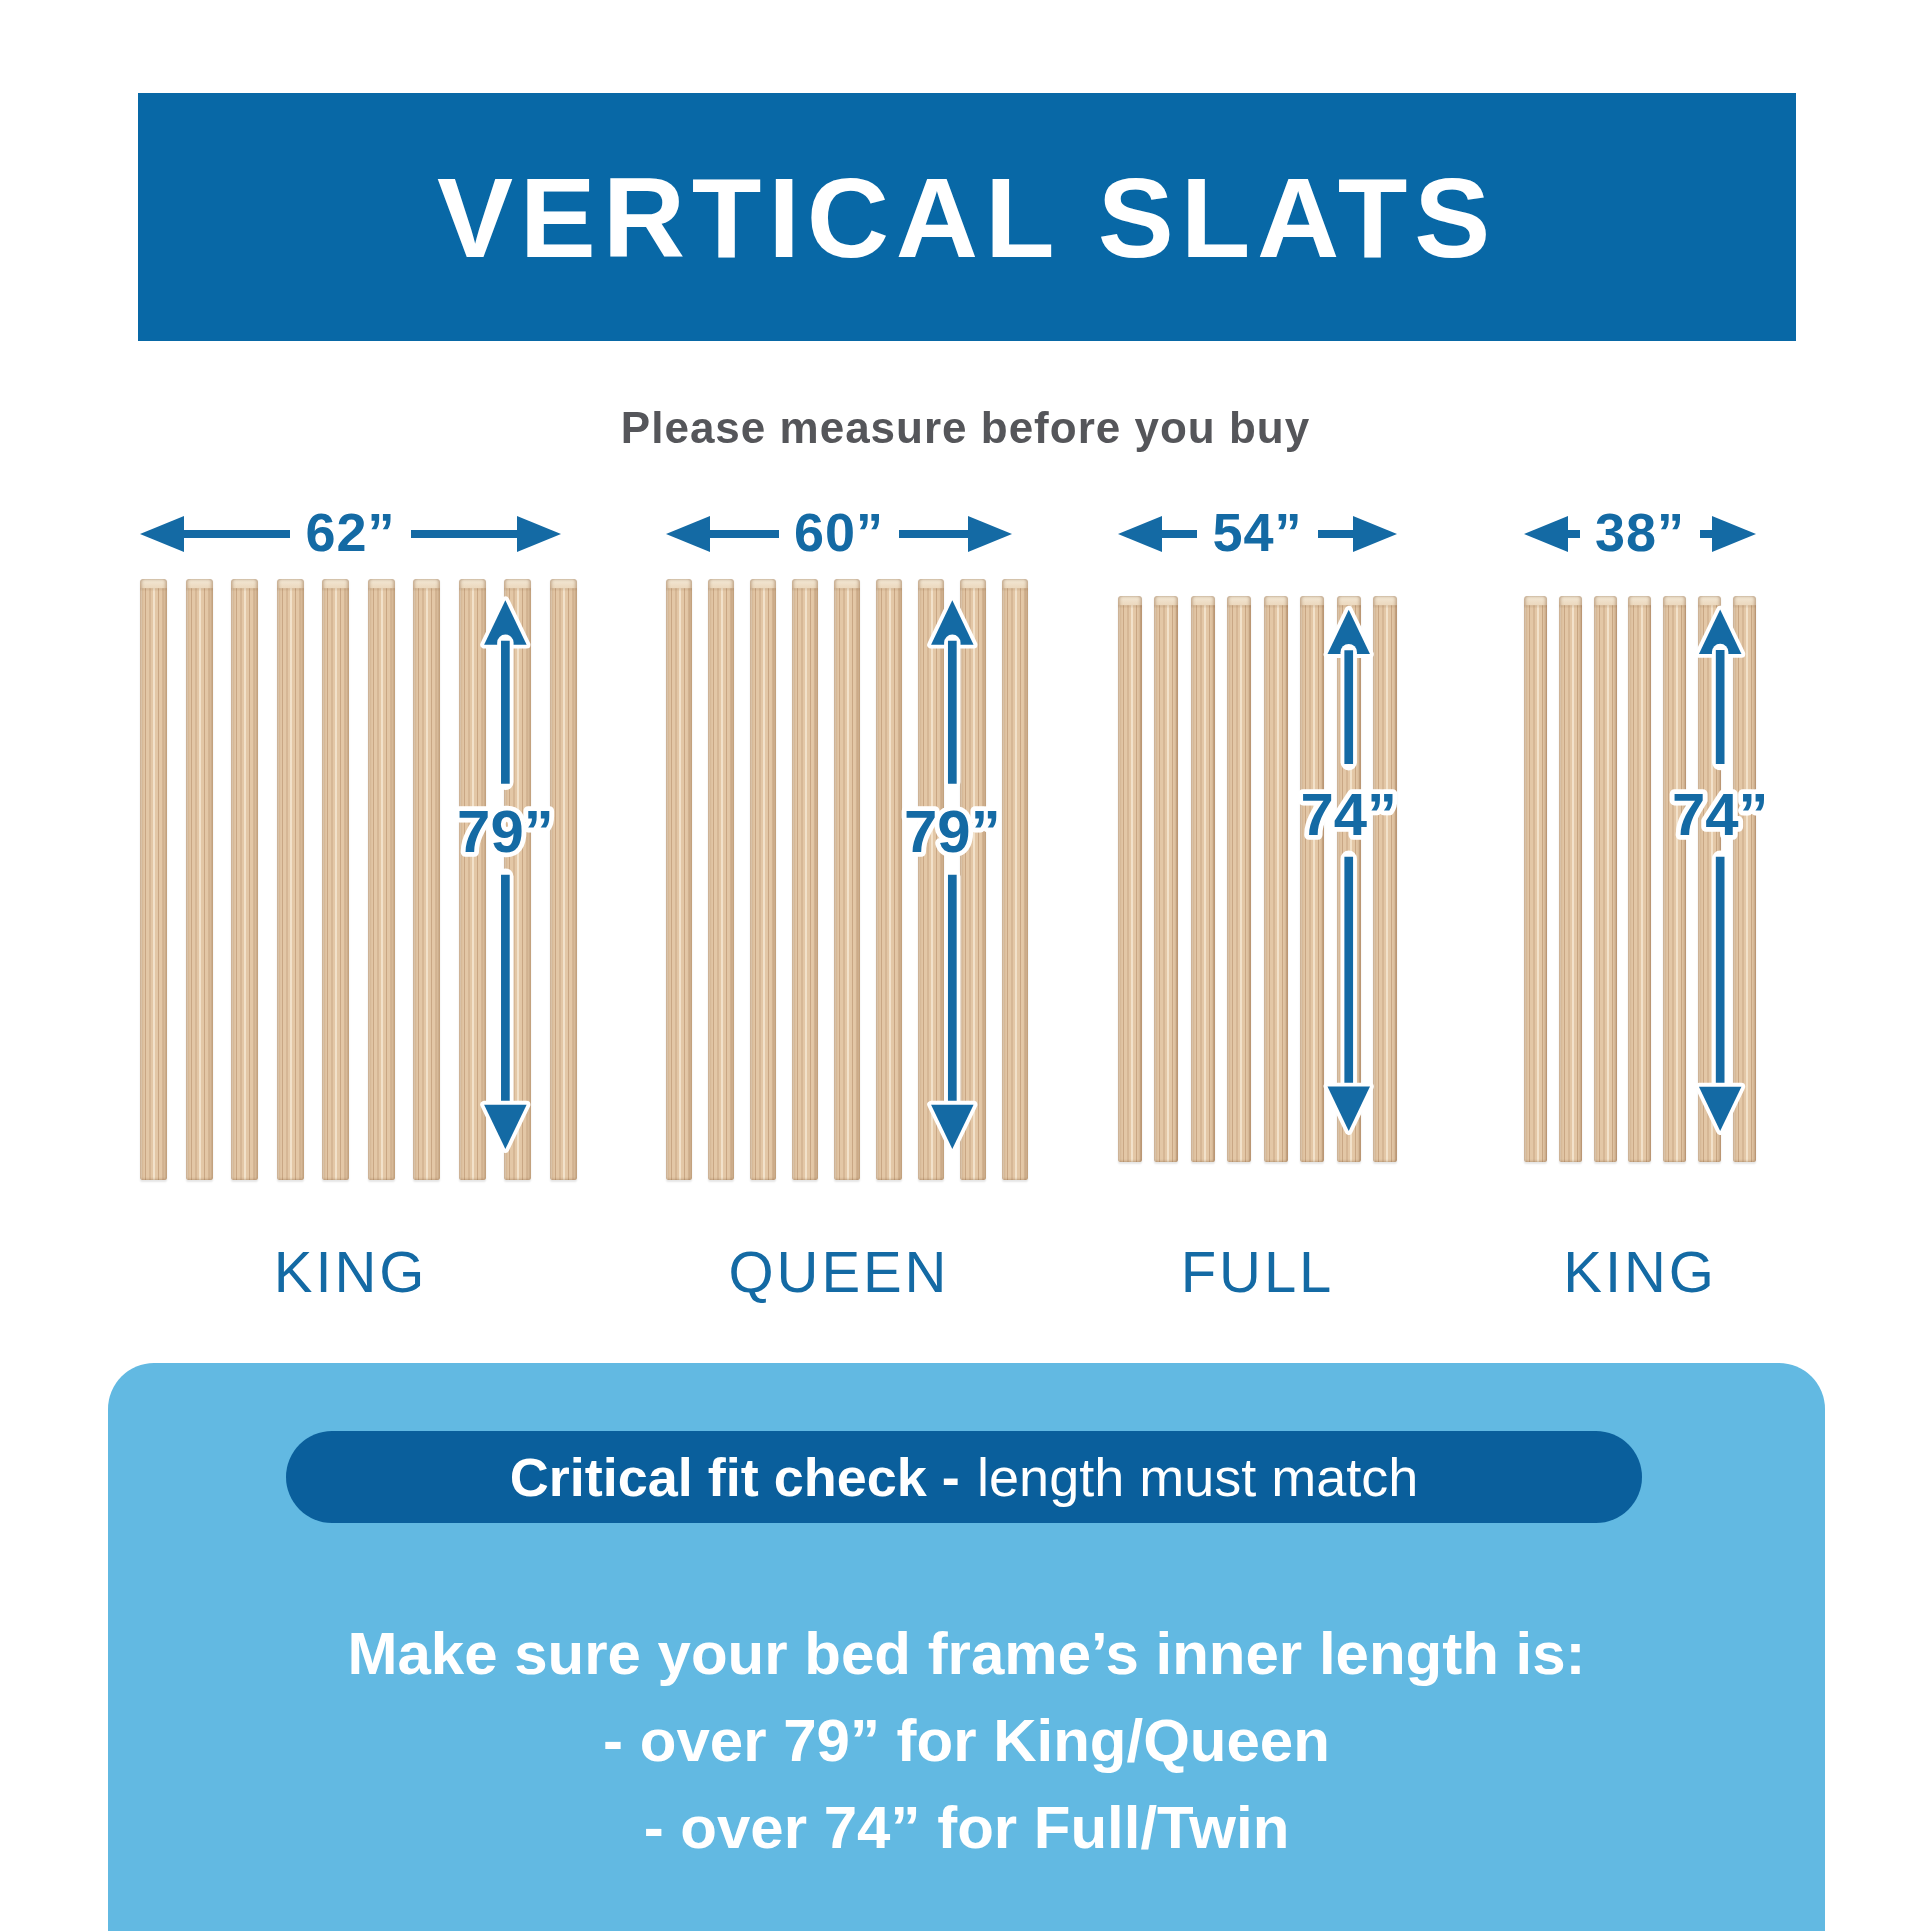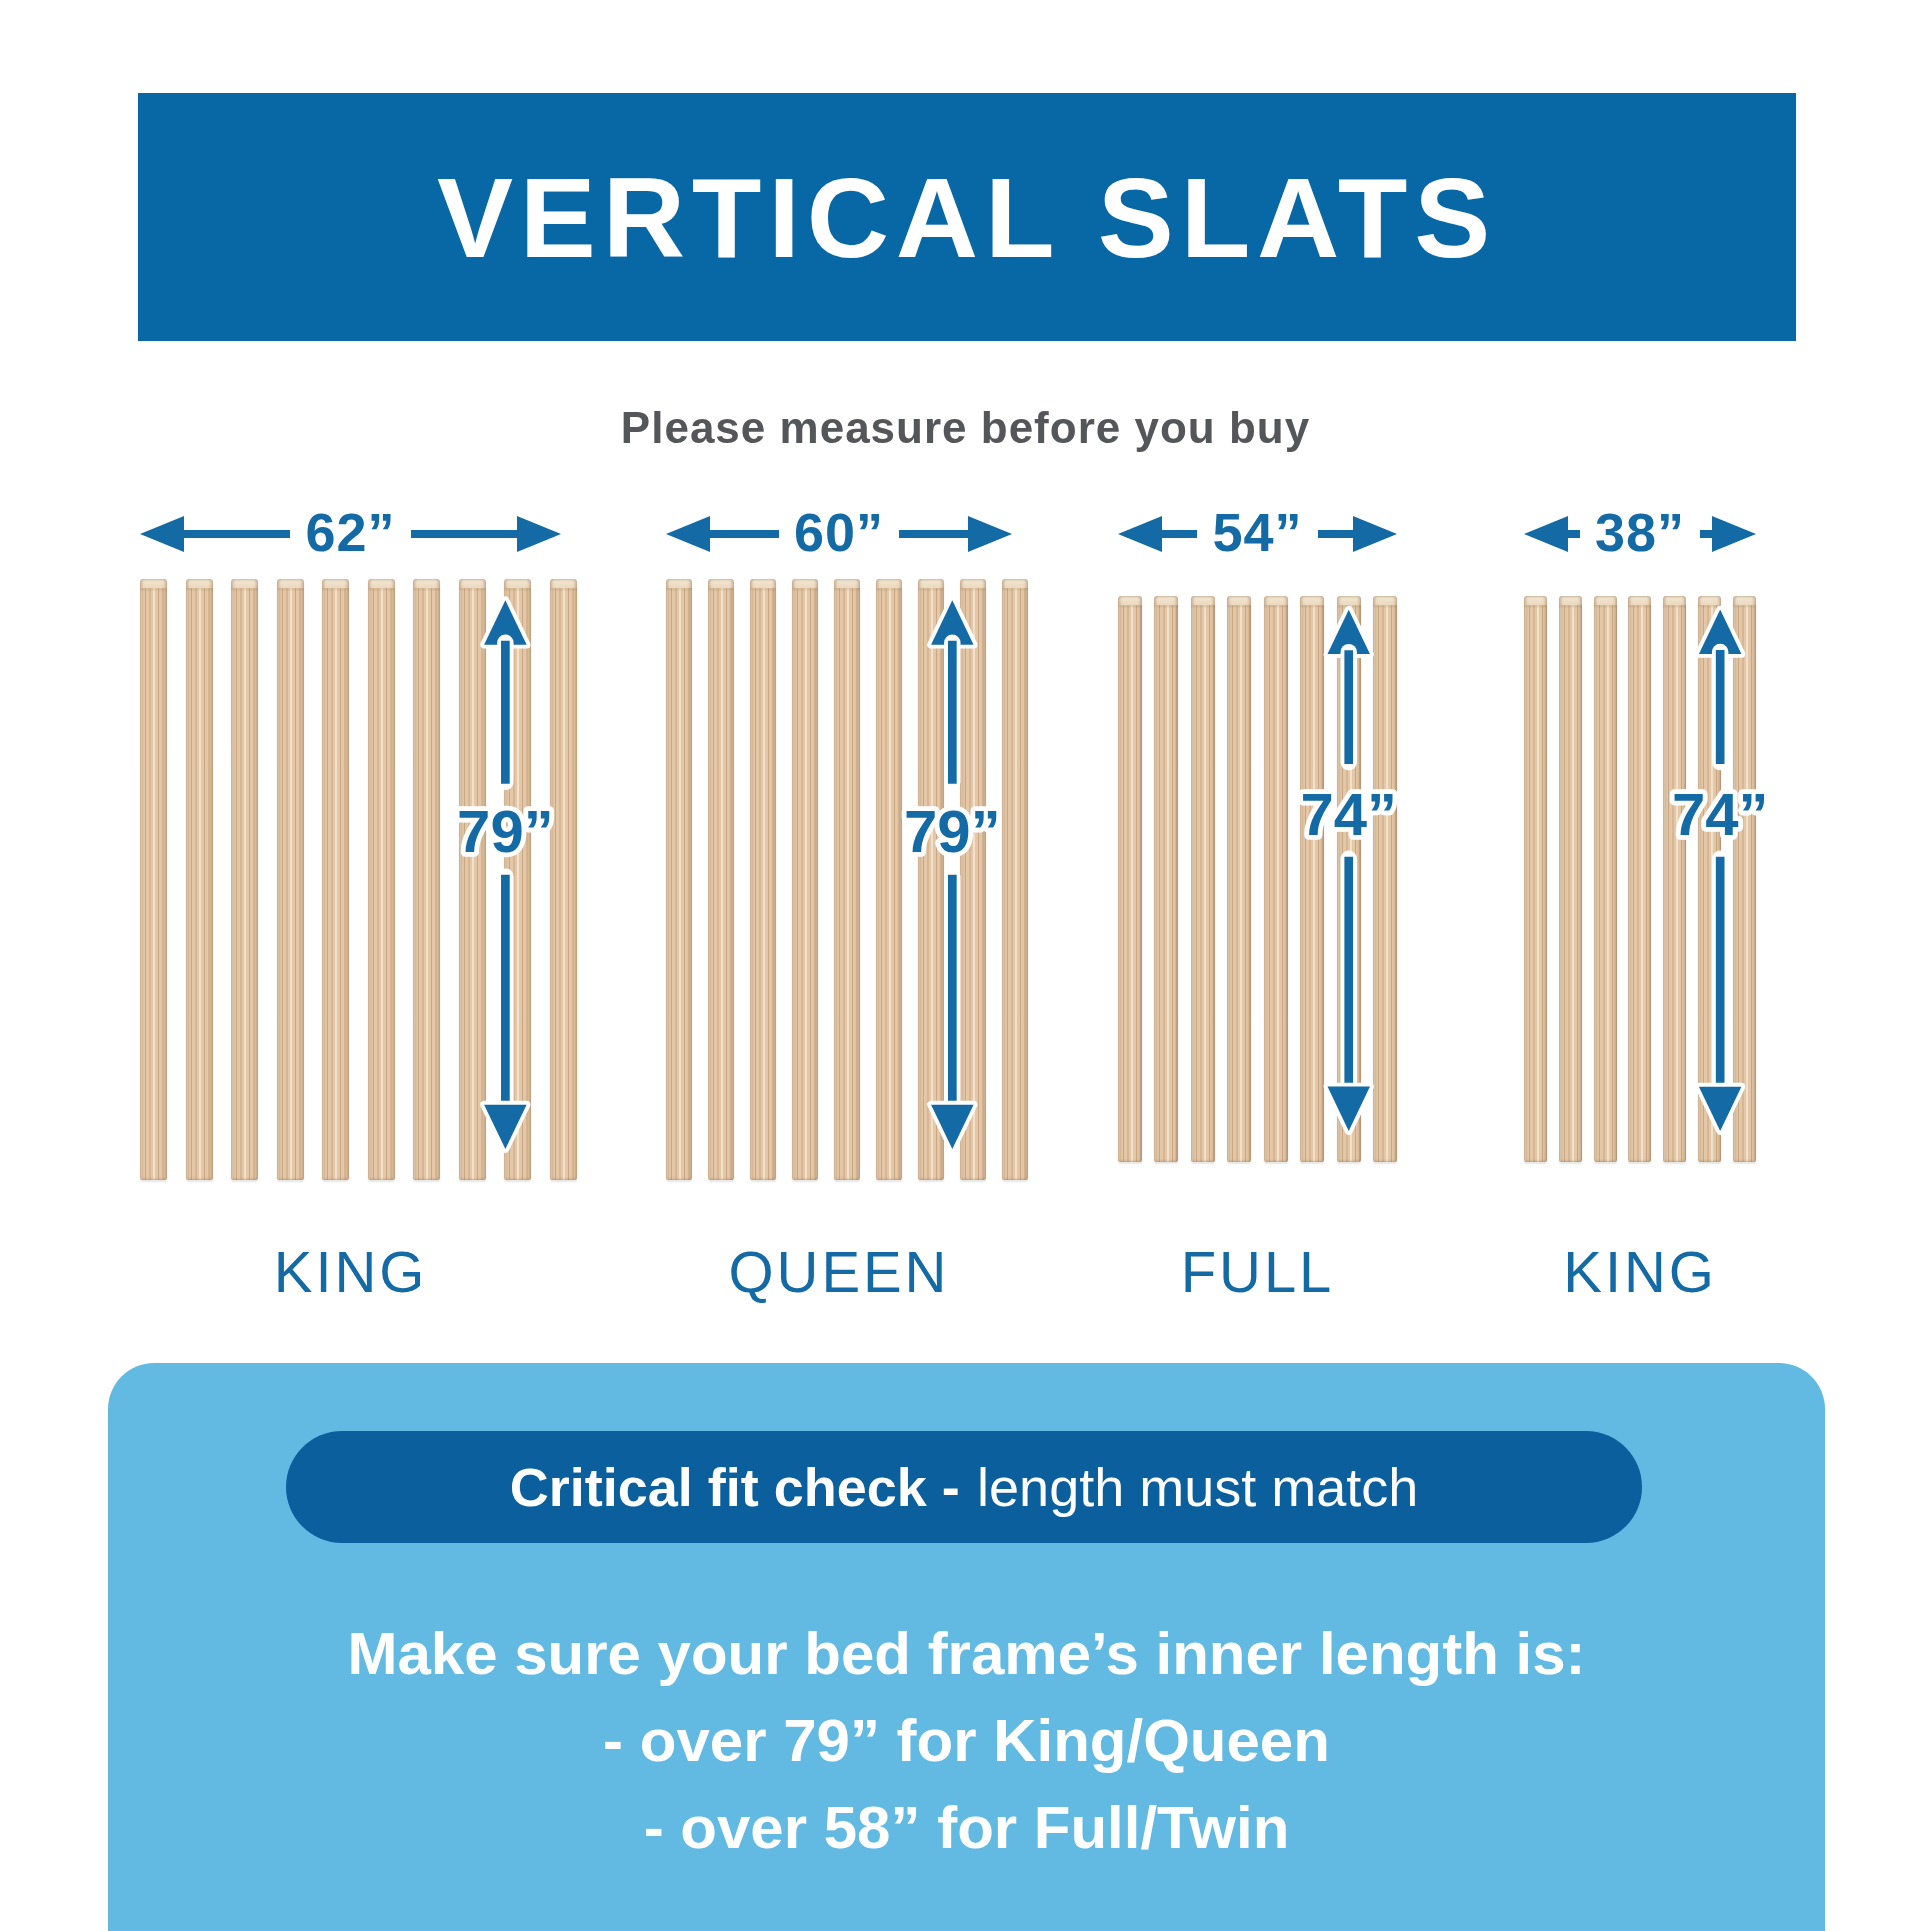--- a/index.html
+++ b/index.html
@@ -93,21 +93,21 @@
     text-align:center;color:var(--accent_blue);
     font-size:58px;font-weight:400;letter-spacing:2.9px;
   }
 
   
   .fit-panel{
     position:absolute;left:108px;top:1363px;width:1717px;height:618px;
     background:var(--panel_blue);border-radius:46px;
   }
   .fit-pill{
-    position:absolute;left:178px;top:68px;width:1356px;height:112px;
+    position:absolute;left:178px;top:68px;width:1356px;height:92px;
     background:var(--pill_blue);border-radius:58px;
     display:flex;align-items:center;justify-content:center;
     color:#ffffff;font-size:54px;
   }
   .pill-bold{font-weight:800;}
   .pill-rest{font-weight:500;margin-left:0.32em;}
   .fit-lines{
     position:absolute;left:0;top:247px;width:100%;
     text-align:center;color:#ffffff;font-size:60px;font-weight:700;line-height:87px;
   }
@@ -254,18 +254,18 @@
   </div>
 
   <div class="fit-panel">
     <div class="fit-pill">
       <span class="pill-bold">Critical fit check -</span>
       <span class="pill-rest">length must match</span>
     </div>
     <div class="fit-lines">
       <div>Make sure your bed frame’s inner length is:</div>
       <div>- over 79” for King/Queen</div>
-      <div>- over 58” for Full/Twin</div>
+      <div>- over 74” for Full/Twin</div>
     </div>
   </div>
 
 </div>
 
 
 </body></html>

